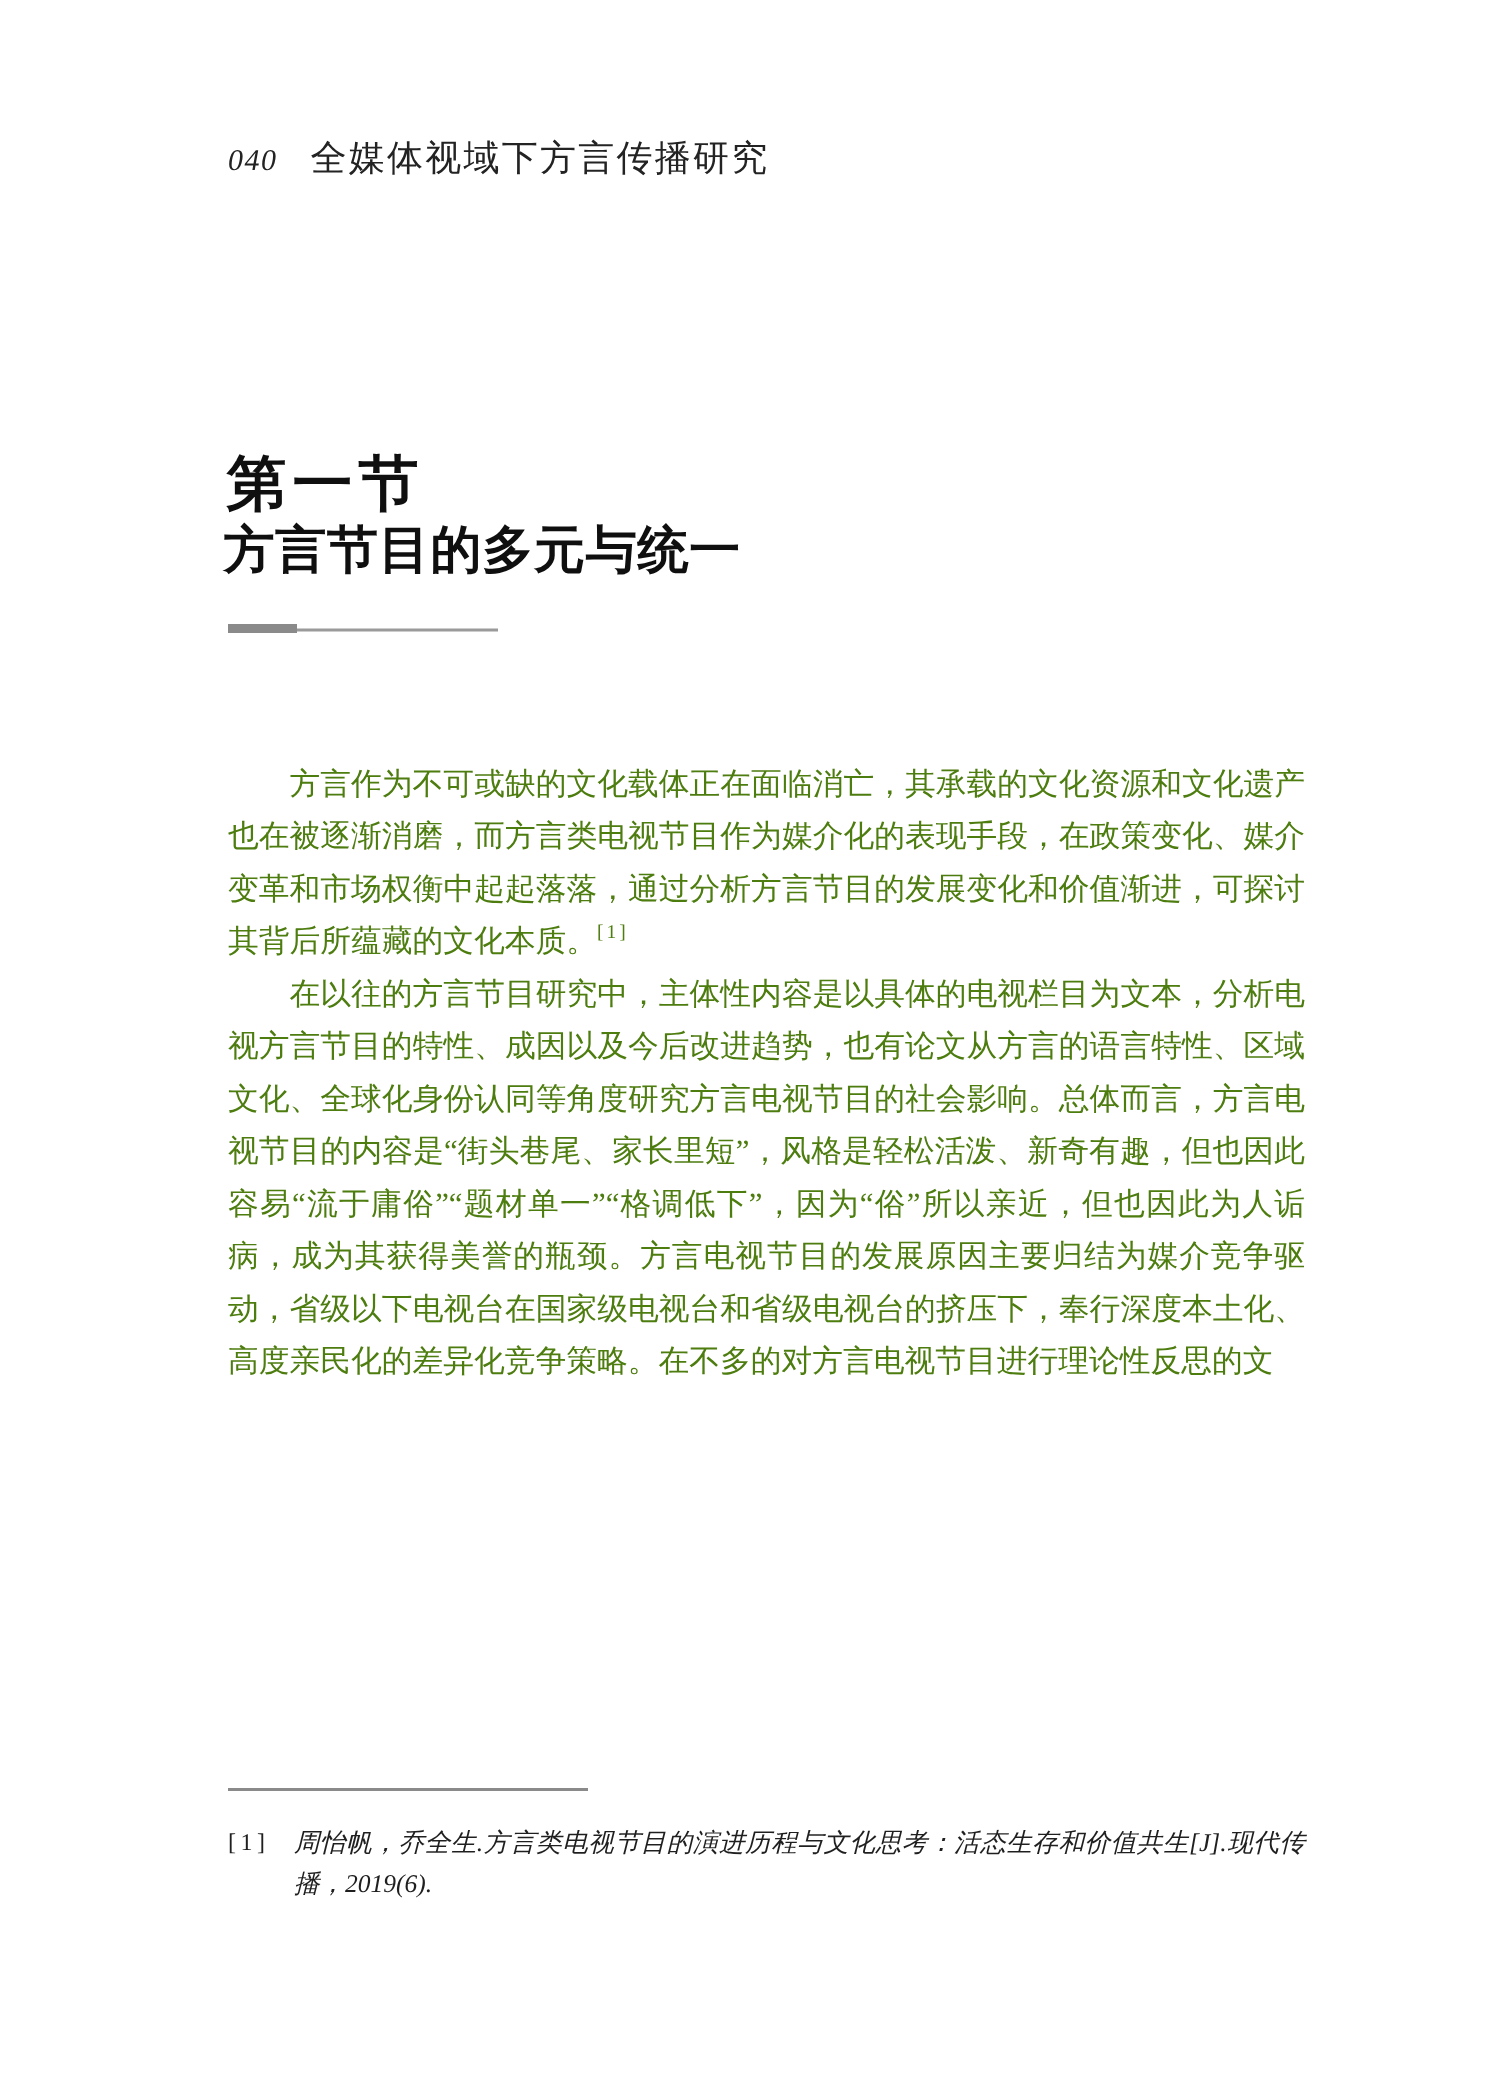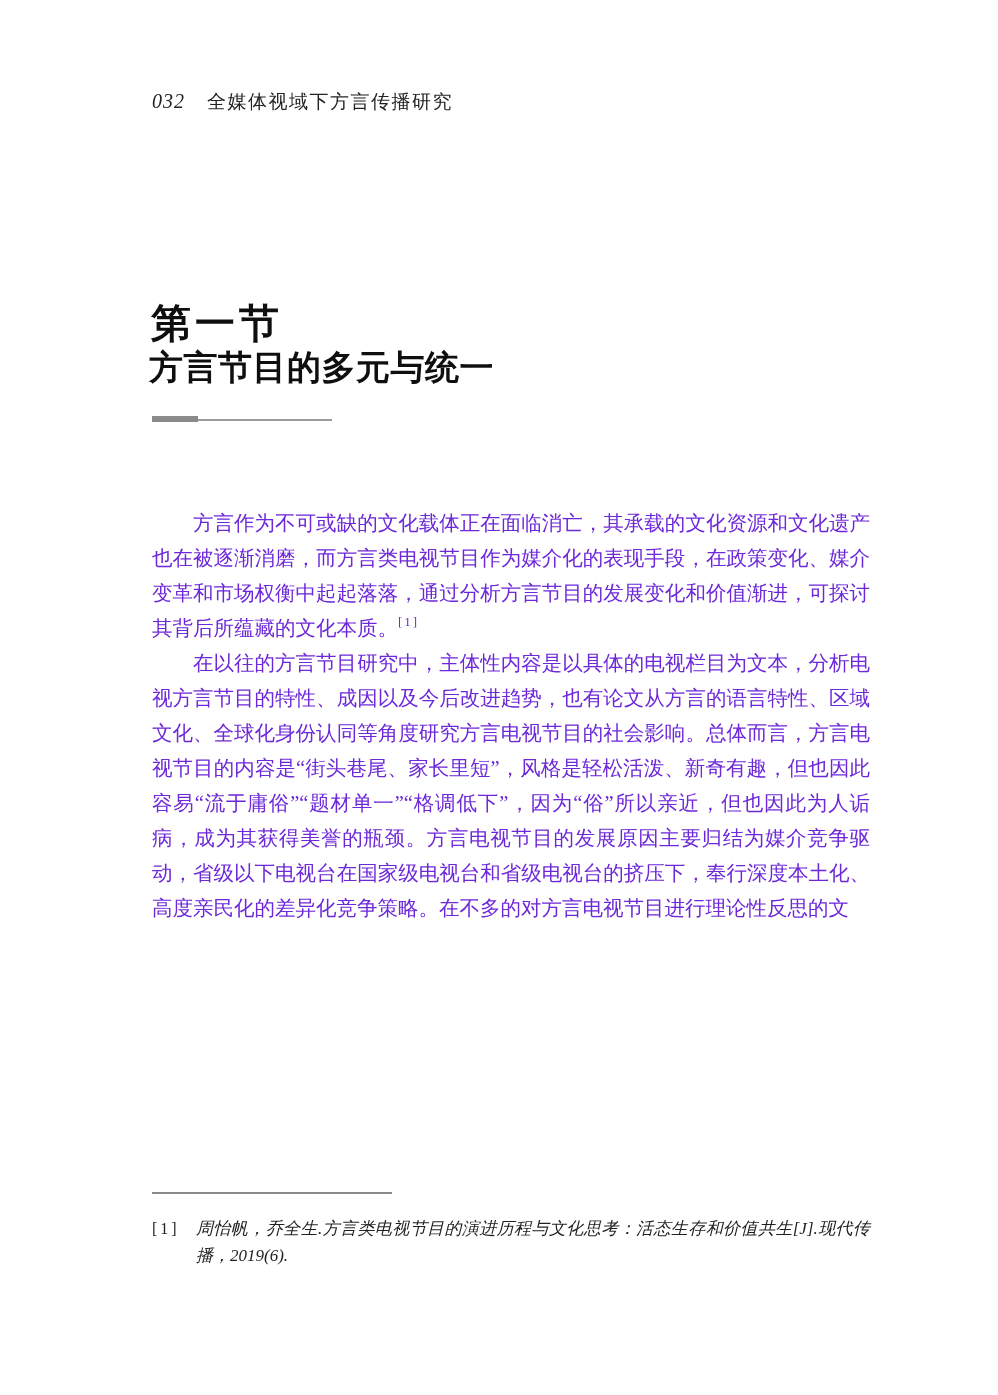--- a/index.html
+++ b/index.html
@@ -22,21 +22,21 @@
     gap: 22px;
     white-space: nowrap;
   }
   .page-num {
     font-style: italic;
     font-size: 20px;
     letter-spacing: 1px;
     color: #232323;
   }
   .book-title {
-    font-size: 19px;
+    font-size: 24px;
     letter-spacing: 1.5px;
     color: #232323;
   }
   
   .section-label {
     position: absolute;
     top: 301px;
     left: 151px;
     font-family: "Liberation Sans", sans-serif;
     font-weight: 700;
@@ -80,21 +80,21 @@
   }
   
   .body-text {
     position: absolute;
     top: 506px;
     left: 152px;
     width: 718px;
     font-size: 20.5px;
     line-height: 35px;
     text-align: justify;
-    color: #6d28d9;
+    color: #4d7c0f;
   }
   .body-text p {
     margin: 0;
     text-indent: 2em;
   }
   .fn-ref {
     font-size: 13px;
     line-height: 0;
     letter-spacing: 2px;
     position: relative;
@@ -131,21 +131,21 @@
     letter-spacing: 3px;
     color: #1f1f1f;
   }
 </style>
 </head>
 <body>
 
 <div class="page">
 
   <header class="running-header">
-    <span class="page-num">032</span>
+    <span class="page-num">040</span>
     <span class="book-title">全媒体视域下方言传播研究</span>
   </header>
 
   <div class="section-label">第一节</div>
   <h1 class="section-title">方言节目的多元与统一</h1>
 
   <div class="title-rule">
     <span class="thick"></span>
     <span class="thin"></span>
   </div>

